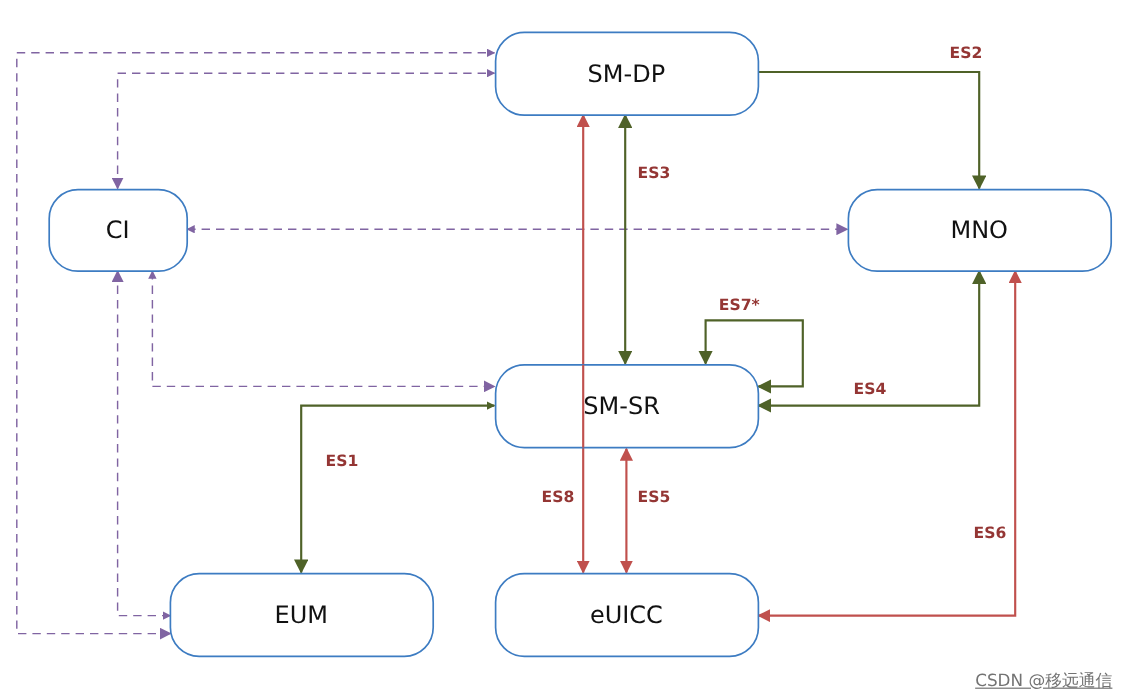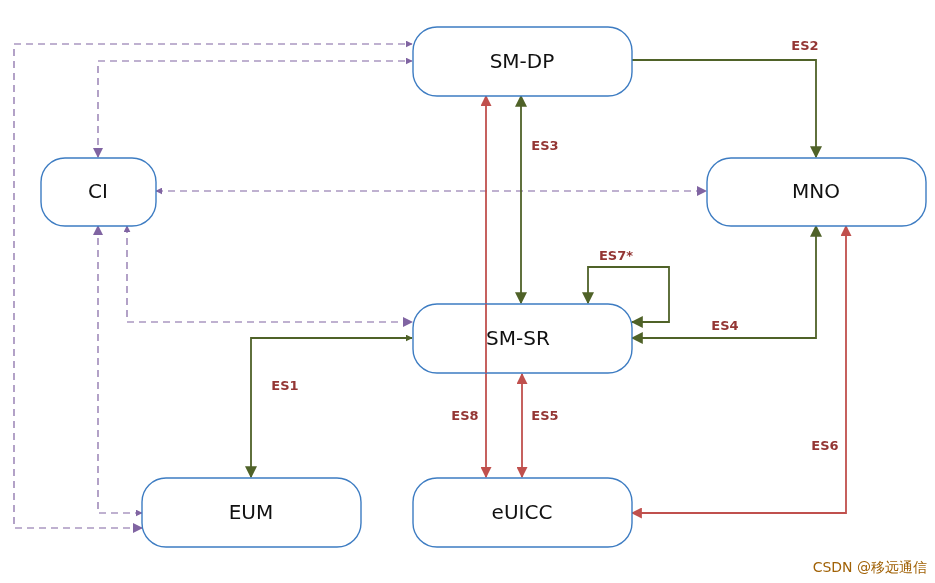--- a/index.html
+++ b/index.html
@@ -1,21 +1,21 @@
 <!DOCTYPE html>
 <html><head>
   <meta charset="utf-8">
   <style>
     html, body { margin: 0; padding: 0; background: #ffffff; }
     body { width: 935px; height: 583px; position: relative; overflow: hidden; font-family: "DejaVu Sans", "Liberation Sans", sans-serif; }
     #diagram { position: absolute; left: 0; top: 0; }
     .node-rect { fill: #ffffff; stroke: #3d7cc2; stroke-width: 1.4; }
     .node-label { font-family: "DejaVu Sans", "Liberation Sans", sans-serif; font-size: 20px; fill: #111111; text-anchor: middle; dominant-baseline: central; }
     .edge-label { font-family: "DejaVu Sans", "Liberation Sans", sans-serif; font-size: 13px; font-weight: bold; fill: #943634; text-anchor: middle; dominant-baseline: central; }
-    .watermark { position: absolute; right: 8px; bottom: 6px; font-family: "DejaVu Sans", "Liberation Sans", sans-serif; font-size: 14px; color: #a16207; }
+    .watermark { position: absolute; right: 8px; bottom: 6px; font-family: "DejaVu Sans", "Liberation Sans", sans-serif; font-size: 14px; color: #737373; text-decoration: underline; }
   </style>
 </head>
 <body>
 
 <svg id="diagram" width="935" height="583" viewBox="0 0 935 583">
   <defs>
     <marker id="ah-green" viewBox="0 0 10 10" refX="9" refY="5" markerWidth="7" markerHeight="7" orient="auto-start-reverse" markerUnits="userSpaceOnUse">
       <path d="M0,0 L10,5 L0,10 z" fill="#4f6228"></path>
     </marker>
     <marker id="ah-green-l" viewBox="0 0 10 10" refX="9" refY="5" markerWidth="12" markerHeight="12" orient="auto-start-reverse" markerUnits="userSpaceOnUse">

